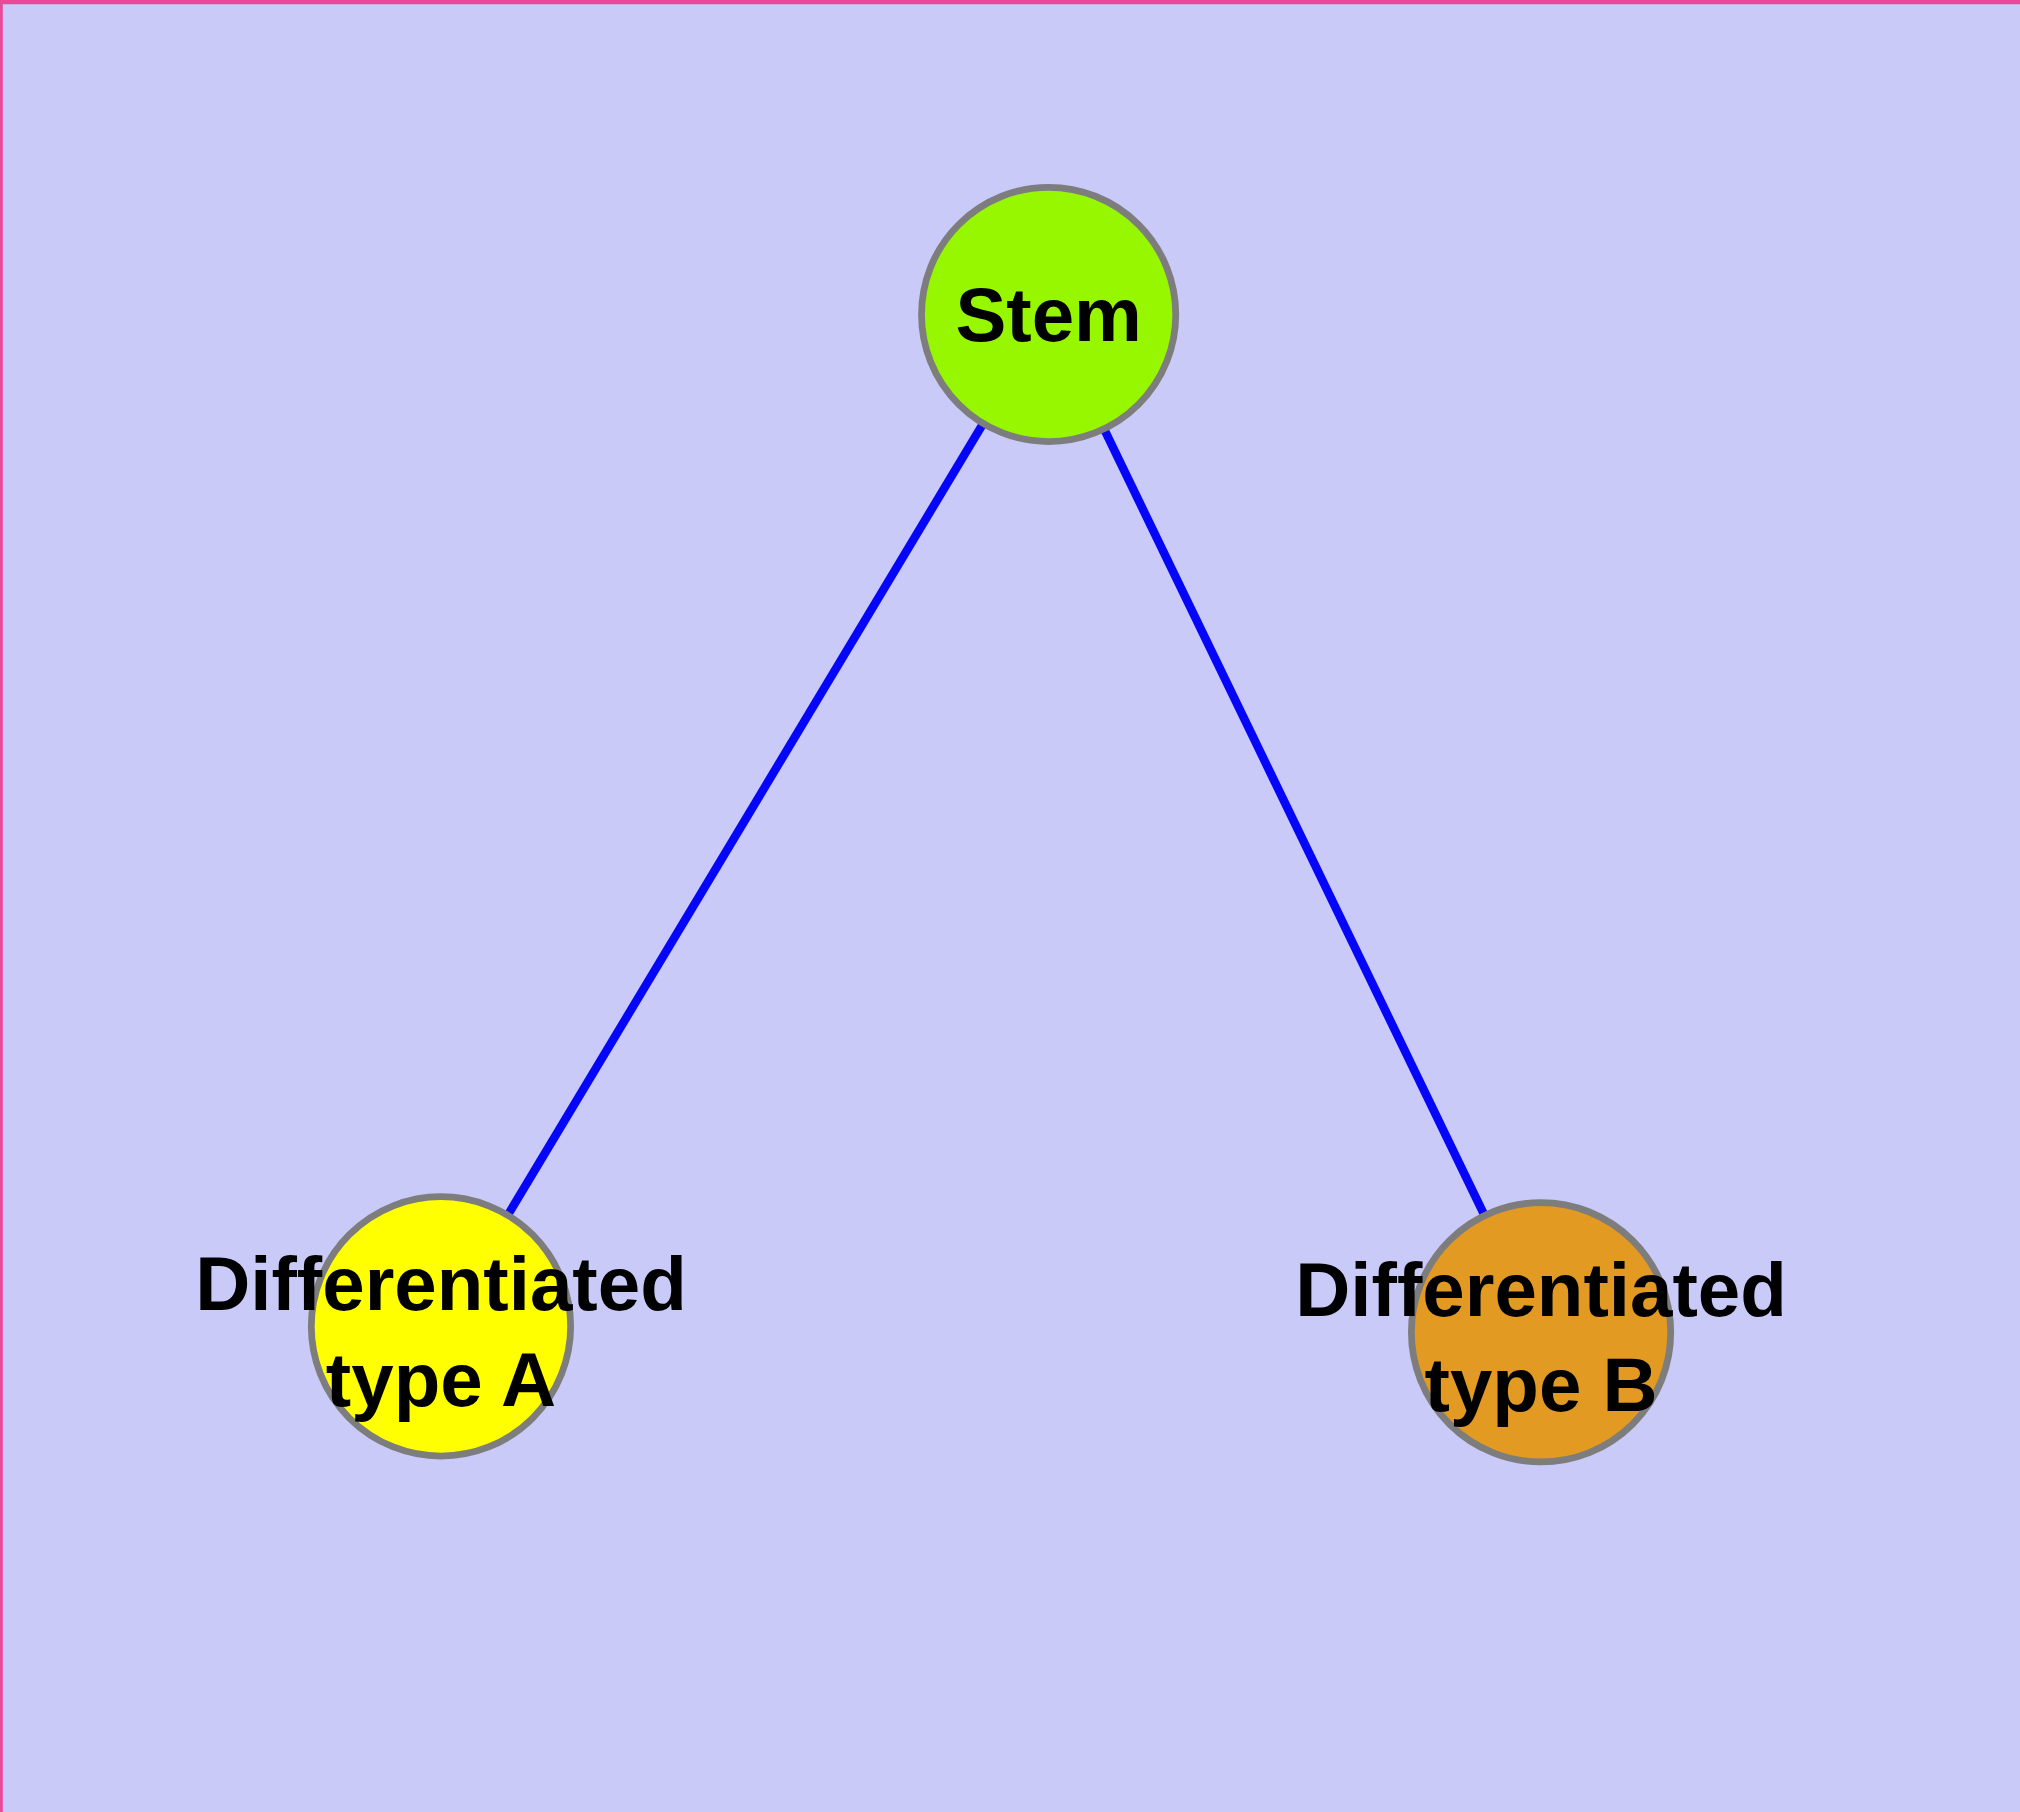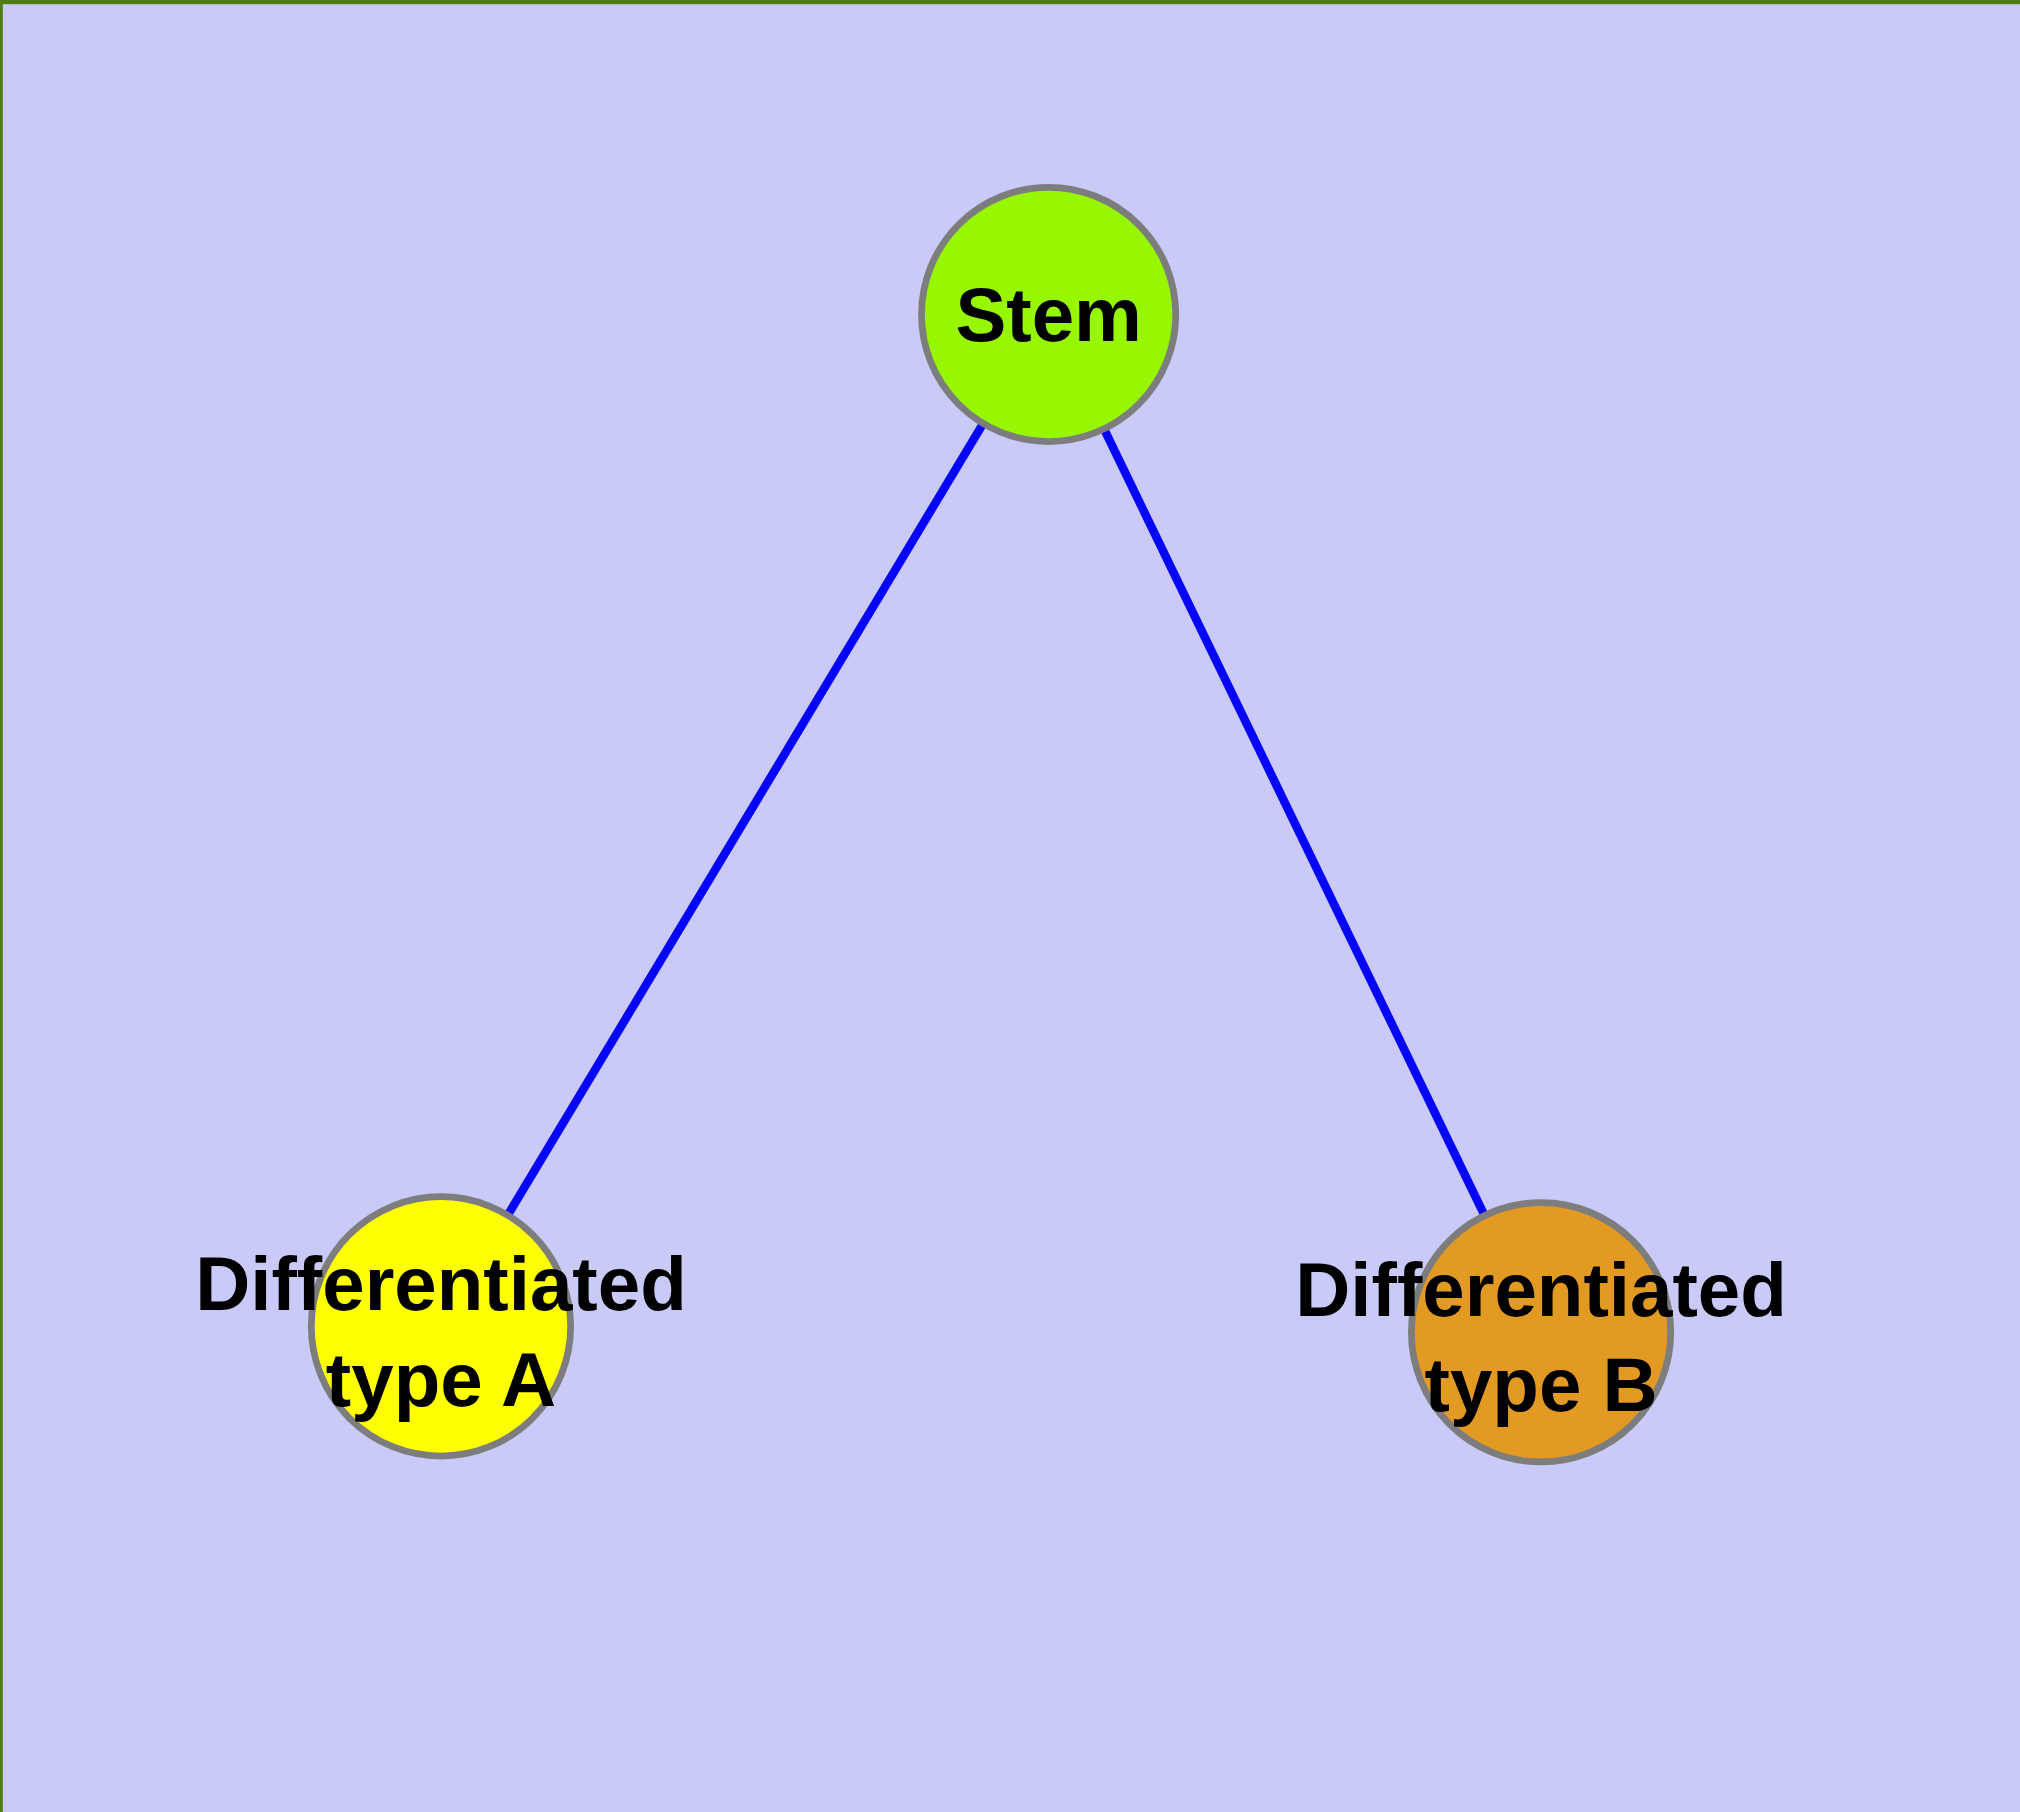--- a/index.html
+++ b/index.html
@@ -4,21 +4,21 @@
 <style>
   html, body {
     margin: 0;
     padding: 0;
     background: #FFFFFF;
   }
   .stage {
     position: relative;
     width: 2021px;
     height: 1812px;
-    background: #4d7c0f;
+    background: #ec4899;
     overflow: hidden;
   }
   svg {
     display: block;
   }
   .node-label {
     font-family: "Liberation Sans", sans-serif;
     font-weight: bold;
     font-size: 90px;
     text-anchor: middle;

